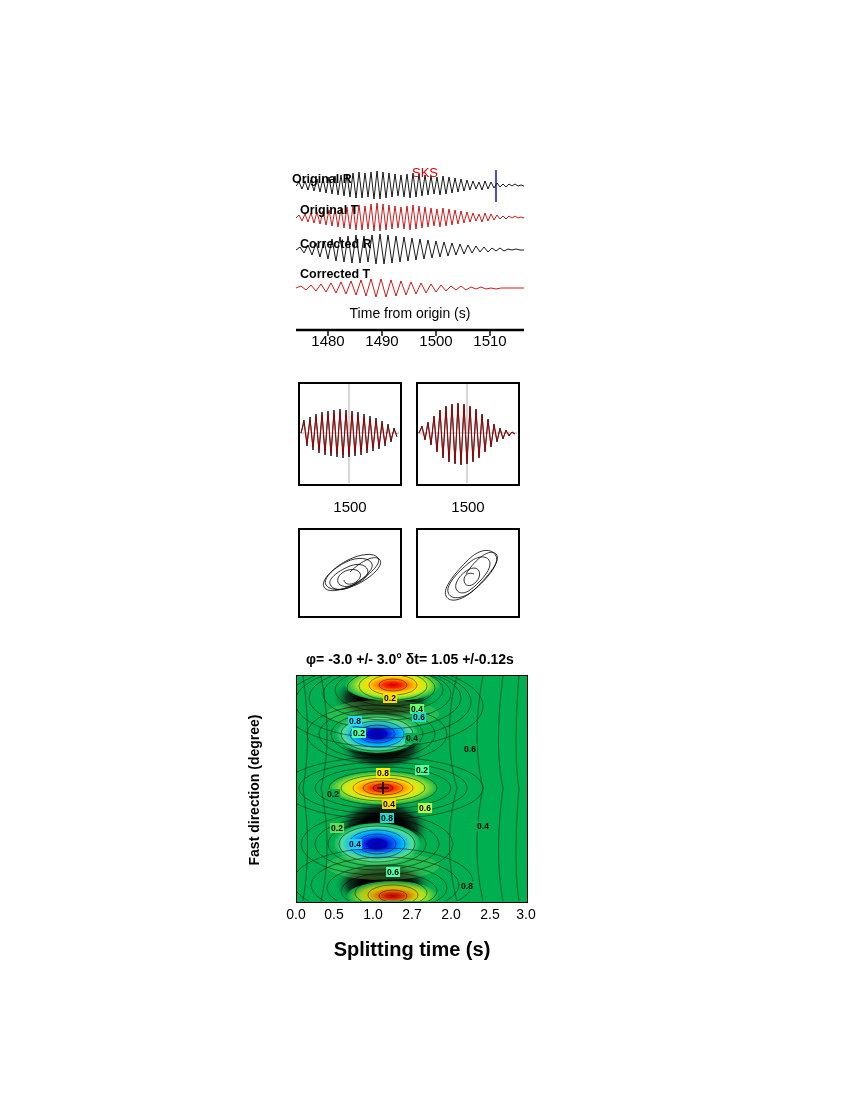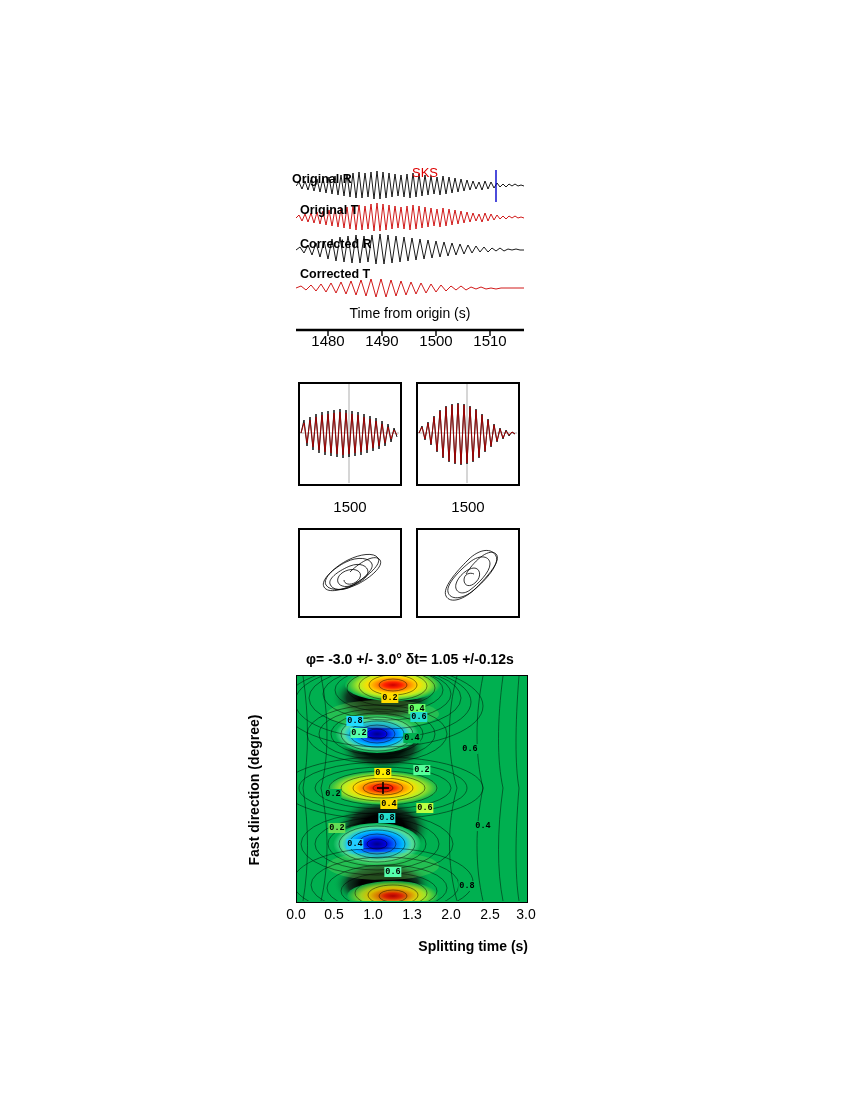--- a/index.html
+++ b/index.html
@@ -155,40 +155,39 @@
     font-size: 14px;
   }
   #xticks span {
     position: absolute;
     transform: translateX(-50%);
   }
   #xlabel {
     position: absolute;
     left: 296px; top: 938px;
     width: 232px;
-    text-align: right;
-    font-size: 14px;
+    text-align: center;
+    font-size: 20px;
     font-weight: bold;
   }
   #footer {
     position: absolute;
     left: 0; top: 964px;
     width: 850px;
     text-align: center;
     font-size: 15px;
   }
   .clab {
     position: absolute;
     font-size: 8.5px;
     font-weight: bold;
     padding: 0 1px;
     line-height: 10px;
     transform: translate(-50%,-50%);
     white-space: nowrap;
-    font-family: Liberation Mono, monospace;
   }
 </style>
 </head>
 <body>
 
 <div class="page">
 
 
   <div id="wavepanel">
     <svg width="228" height="145" viewBox="0 0 228 145">
@@ -384,21 +383,21 @@
     <span class="clab" style="left:96px;  top:196px; background:#55ffaa; color:#000;">0.6</span>
     <span class="clab" style="left:170px; top:210px; background:#00b050; color:#000;">0.8</span>
     <span class="clab" style="left:36px;  top:118px; background:#00b050; color:#000;">0.2</span>
     <span class="clab" style="left:186px; top:150px; background:#00b050; color:#000;">0.4</span>
   </div>
 
   <div id="xticks">
     <span style="left:0px">0.0</span>
     <span style="left:38px">0.5</span>
     <span style="left:77px">1.0</span>
-    <span style="left:116px">1.3</span>
+    <span style="left:116px">2.7</span>
     <span style="left:155px">2.0</span>
     <span style="left:194px">2.5</span>
     <span style="left:230px">3.0</span>
   </div>
 
   <div id="xlabel">Splitting time (s)</div>
 
 </div>
 
 </body></html>

